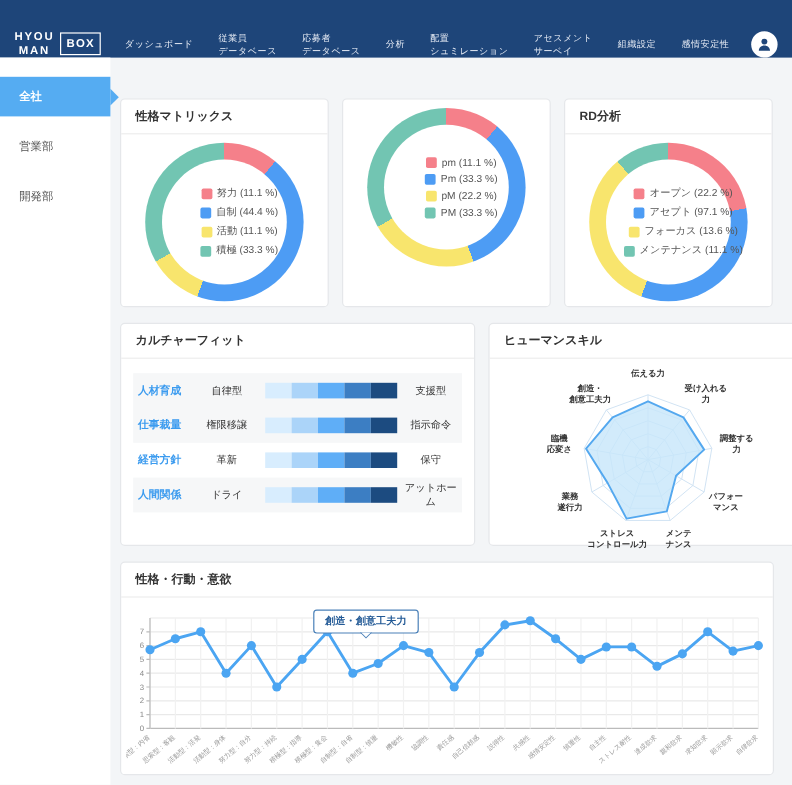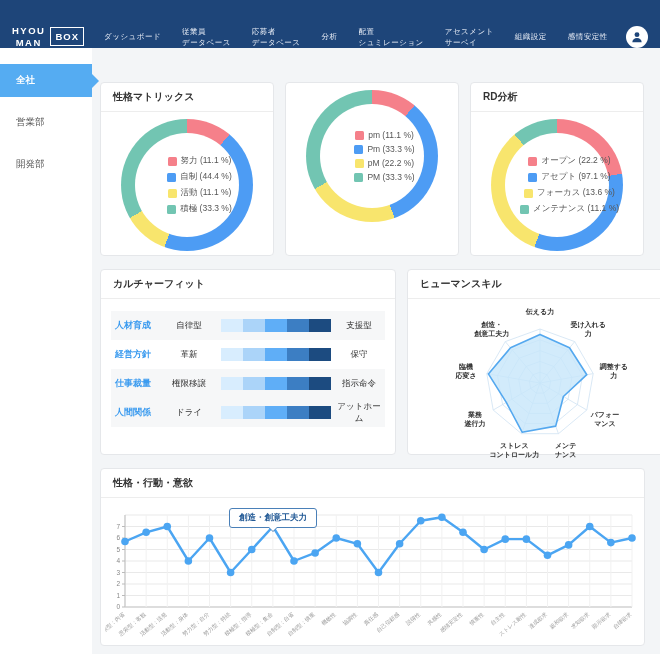--- a/index.html
+++ b/index.html
@@ -52,21 +52,21 @@
   .radar-card { width: 267px; height: 186px; }
   .radar-body { position: relative; height: 158px; }
   .radar-label { position: absolute; transform: translate(-50%,-50%); font-size: 7px; font-weight: bold;
     color: #333; text-align: center; white-space: pre-line; line-height: 1.3; }
 
   
   .line-card { width: 545px; height: 178px; }
   .line-body { position: relative; padding: 5px 4px 0; }
   .chart-tooltip { position: absolute; top: 10px; background: #fff; border: 1px solid #4a80b8; border-radius: 3px;
     padding: 3px 9px; font-size: 8.5px; font-weight: bold; color: #235a96; transform: translateX(-50%);
-    white-space: nowrap; z-index: 2; }
+    white-space: nowrap; z-index: 2; margin-left: 32px; }
   .chart-tooltip::after { content: ""; position: absolute; left: 50%; bottom: -5px; margin-left: -5px; z-index: 0;
     border-left: 5px solid transparent; border-right: 5px solid transparent; border-top: 5px solid #4a80b8; }
   .chart-tooltip::before { content: ""; position: absolute; left: 50%; bottom: -3.5px; margin-left: -4px; z-index: 1;
     border-left: 4px solid transparent; border-right: 4px solid transparent; border-top: 4px solid #fff; }
 </style>
 </head>
 <body>
 
 <div class="navbar">
   <div class="logo">
@@ -209,43 +209,43 @@
               <span class="cf-left">自律型</span>
               <span class="cf-bar">
                 <span class="cf-seg" style="background: rgb(216, 237, 254);"></span>
                 <span class="cf-seg" style="background: rgb(171, 212, 249);"></span>
                 <span class="cf-seg" style="background: rgb(95, 174, 247);"></span>
                 <span class="cf-seg" style="background: rgb(60, 126, 195);"></span>
                 <span class="cf-seg" style="background: rgb(28, 75, 128);"></span>
               </span>
               <span class="cf-right">支援型</span>
             </div>
+            <div class="cf-row odd">
+              <span class="cf-name">仕事裁量</span>
+              <span class="cf-left">権限移譲</span>
+              <span class="cf-bar">
+                <span class="cf-seg" style="background: rgb(216, 237, 254);"></span>
+                <span class="cf-seg" style="background: rgb(171, 212, 249);"></span>
+                <span class="cf-seg" style="background: rgb(95, 174, 247);"></span>
+                <span class="cf-seg" style="background: rgb(60, 126, 195);"></span>
+                <span class="cf-seg" style="background: rgb(28, 75, 128);"></span>
+              </span>
+              <span class="cf-right">指示命令</span>
+            </div>
             <div class="cf-row">
               <span class="cf-name">経営方針</span>
               <span class="cf-left">革新</span>
               <span class="cf-bar">
                 <span class="cf-seg" style="background: rgb(216, 237, 254);"></span>
                 <span class="cf-seg" style="background: rgb(171, 212, 249);"></span>
                 <span class="cf-seg" style="background: rgb(95, 174, 247);"></span>
                 <span class="cf-seg" style="background: rgb(60, 126, 195);"></span>
                 <span class="cf-seg" style="background: rgb(28, 75, 128);"></span>
               </span>
               <span class="cf-right">保守</span>
-            </div>
-            <div class="cf-row odd">
-              <span class="cf-name">仕事裁量</span>
-              <span class="cf-left">権限移譲</span>
-              <span class="cf-bar">
-                <span class="cf-seg" style="background: rgb(216, 237, 254);"></span>
-                <span class="cf-seg" style="background: rgb(171, 212, 249);"></span>
-                <span class="cf-seg" style="background: rgb(95, 174, 247);"></span>
-                <span class="cf-seg" style="background: rgb(60, 126, 195);"></span>
-                <span class="cf-seg" style="background: rgb(28, 75, 128);"></span>
-              </span>
-              <span class="cf-right">指示命令</span>
             </div>
             <div class="cf-row odd">
               <span class="cf-name">人間関係</span>
               <span class="cf-left">ドライ</span>
               <span class="cf-bar">
                 <span class="cf-seg" style="background: rgb(216, 237, 254);"></span>
                 <span class="cf-seg" style="background: rgb(171, 212, 249);"></span>
                 <span class="cf-seg" style="background: rgb(95, 174, 247);"></span>
                 <span class="cf-seg" style="background: rgb(60, 126, 195);"></span>
                 <span class="cf-seg" style="background: rgb(28, 75, 128);"></span>

